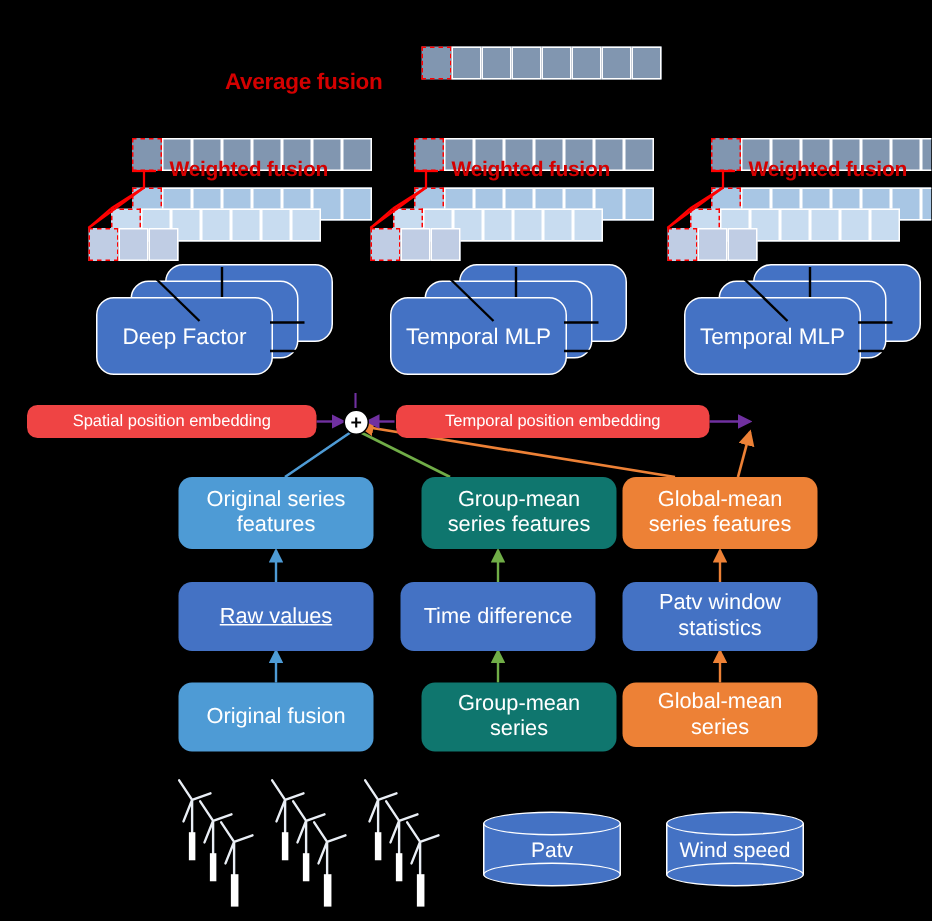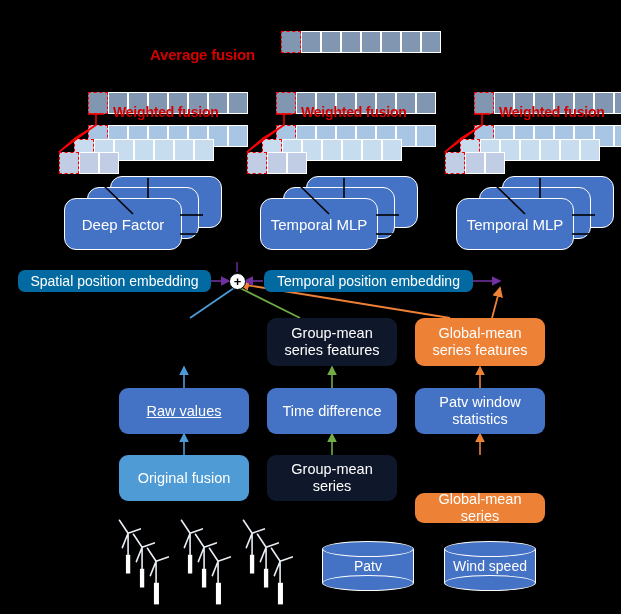--- a/index.html
+++ b/index.html
@@ -64,23 +64,23 @@
     display: flex;
     align-items: center;
     justify-content: center;
     text-align: center;
     font-size: 14.5px;
     line-height: 1.15;
     padding: 2px 4px;
   }
   .rbox.blue-l  { background: #4e9bd5; }
   .rbox.blue-d  { background: #4472c4; }
-  .rbox.green   { background: #0f172a; }
+  .rbox.green   { background: #0f766e; margin-left: 14px; }
   .rbox.orange  { background: #ed8136; }
-  .rbox.purple  { background: #0369a1; border-radius: 7px; font-size: 14px; }
+  .rbox.purple  { background: #ef4444; border-radius: 7px; font-size: 11px; }
 
   
   .plusnode {
     position: absolute;
     width: 15px; height: 15px;
     border-radius: 50%;
     background: #ffffff;
     border: 1.5px solid #000000;
     display: flex; align-items: center; justify-content: center;
     font-size: 13px; font-weight: bold; color: #000;
@@ -350,30 +350,31 @@
       <line x1="572" y1="234" x2="595" y2="234"></line>
     </g>
   </svg>
 
   <div class="rbox purple" style="left:18px; top:270px; width:193px; height:22px;">Spatial position embedding</div>
 
   <div class="plusnode" style="left:229px; top:273px;">+</div>
 
   <div class="rbox purple" style="left:264px; top:270px; width:209px; height:22px;">Temporal position embedding</div>
 
+  <div class="rbox blue-l" style="left:119px; top:318px; width:130px; height:48px;">Original series features</div>
   <div class="rbox green" style="left:267px; top:318px; width:130px; height:48px;">Group-mean series features</div>
   <div class="rbox orange" style="left:415px; top:318px; width:130px; height:48px;">Global-mean series features</div>
 
   <div class="rbox blue-d" style="left:119px; top:388px; width:130px; height:46px;text-decoration:underline;">Raw values</div>
   <div class="rbox blue-d" style="left:267px; top:388px; width:130px; height:46px;">Time difference</div>
   <div class="rbox blue-d" style="left:415px; top:388px; width:130px; height:46px;">Patv window statistics</div>
 
   <div class="rbox blue-l" style="left:119px; top:455px; width:130px; height:46px;">Original fusion</div>
   <div class="rbox green" style="left:267px; top:455px; width:130px; height:46px;">Group-mean series</div>
-  <div class="rbox orange" style="left:415px; top:455px; width:130px; height:30px;margin-top:38px;">Global-mean series</div>
+  <div class="rbox orange" style="left:415px; top:455px; width:130px; height:43px;">Global-mean series</div>
 
   <svg class="overlay over" viewBox="0 0 621 614">
     <g stroke="#e9eef5" stroke-width="2.2" fill="#e9eef5" stroke-linejoin="round" stroke-linecap="round">
 
       <g transform="translate(118,526)">
         <g transform="translate(0,0) scale(0.72)">
           <path d="M14,10 L14,42 M14,10 L2,-8 M14,10 L31,4 M14,10 L6,30"></path>
           <rect x="11" y="40" width="6" height="26" fill="#ffffff" stroke="none"></rect>
         </g>
         <g transform="translate(14,14) scale(0.72)">

